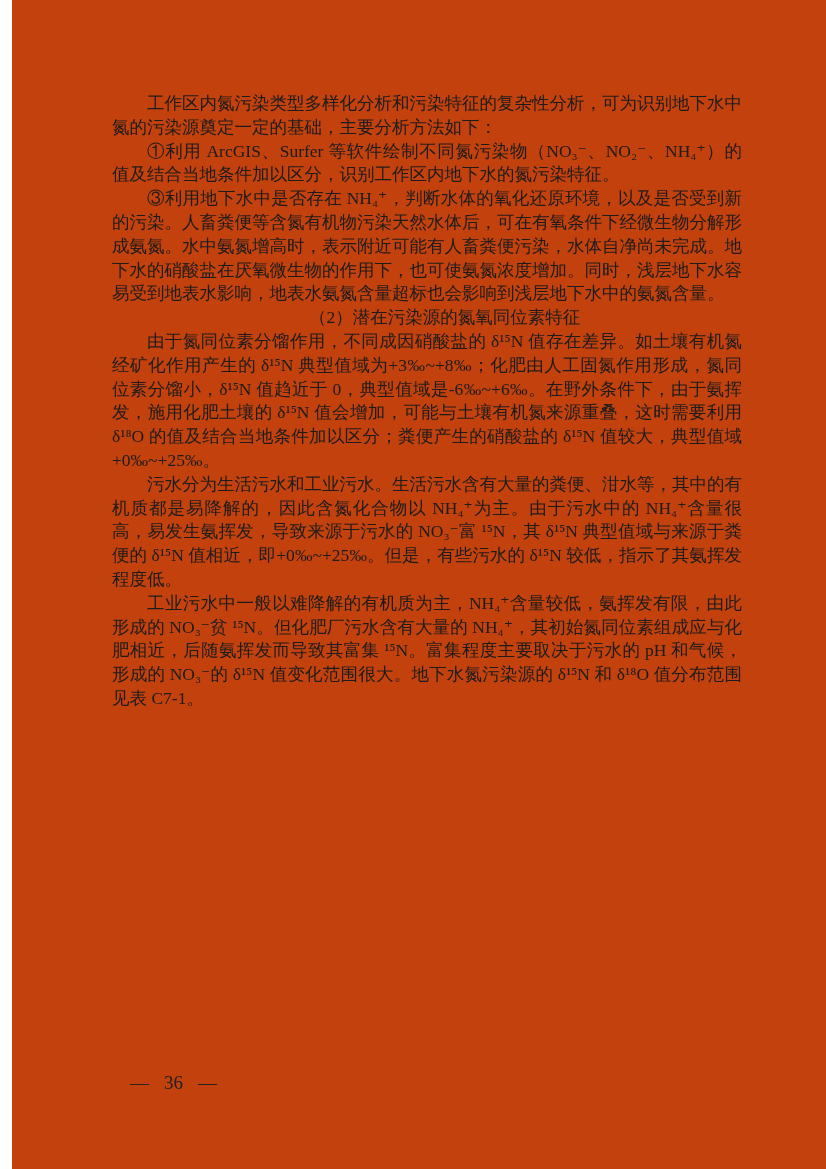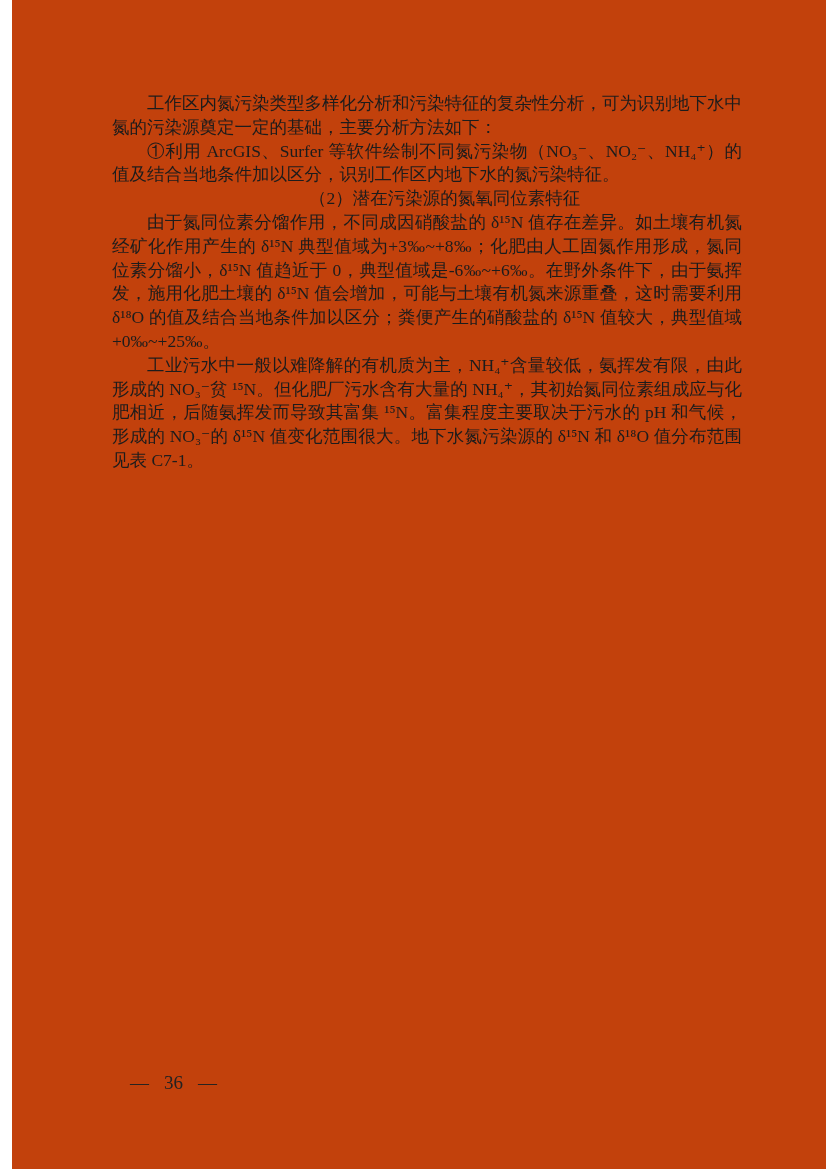--- a/index.html
+++ b/index.html
@@ -50,22 +50,24 @@
   }
 </style>
 </head>
 <body>
 
 <div class="page">
 
   <main class="text-block">
     <p class="para">工作区内氮污染类型多样化分析和污染特征的复杂性分析，可为识别地下水中氮的污染源奠定一定的基础，主要分析方法如下：</p>
     <p class="para">①利用 ArcGIS、Surfer 等软件绘制不同氮污染物（NO₃⁻、NO₂⁻、NH₄⁺）的值及结合当地条件加以区分，识别工作区内地下水的氮污染特征。</p>
+    <p class="para">③利用地下水中是否存在 NH₄⁺，判断水体的氧化还原环境，以及是否受到新的污染。人畜粪便等含氮有机物污染天然水体后，可在有氧条件下经微生物分解形成氨氮。水中氨氮增高时，表示附近可能有人畜粪便污染，水体自净尚未完成。地下水的硝酸盐在厌氧微生物的作用下，也可使氨氮浓度增加。同时，浅层地下水容易受到地表水影响，地表水氨氮含量超标也会影响到浅层地下水中的氨氮含量。</p>
     <p class="para heading">（2）潜在污染源的氮氧同位素特征</p>
     <p class="para">由于氮同位素分馏作用，不同成因硝酸盐的 δ¹⁵N 值存在差异。如土壤有机氮经矿化作用产生的 δ¹⁵N 典型值域为+3‰~+8‰；化肥由人工固氮作用形成，氮同位素分馏小，δ¹⁵N 值趋近于 0，典型值域是-6‰~+6‰。在野外条件下，由于氨挥发，施用化肥土壤的 δ¹⁵N 值会增加，可能与土壤有机氮来源重叠，这时需要利用 δ¹⁸O 的值及结合当地条件加以区分；粪便产生的硝酸盐的 δ¹⁵N 值较大，典型值域+0‰~+25‰。</p>
+    <p class="para">污水分为生活污水和工业污水。生活污水含有大量的粪便、泔水等，其中的有机质都是易降解的，因此含氮化合物以 NH₄⁺为主。由于污水中的 NH₄⁺含量很高，易发生氨挥发，导致来源于污水的 NO₃⁻富 ¹⁵N，其 δ¹⁵N 典型值域与来源于粪便的 δ¹⁵N 值相近，即+0‰~+25‰。但是，有些污水的 δ¹⁵N 较低，指示了其氨挥发程度低。</p>
     <p class="para">工业污水中一般以难降解的有机质为主，NH₄⁺含量较低，氨挥发有限，由此形成的 NO₃⁻贫 ¹⁵N。但化肥厂污水含有大量的 NH₄⁺，其初始氮同位素组成应与化肥相近，后随氨挥发而导致其富集 ¹⁵N。富集程度主要取决于污水的 pH 和气候，形成的 NO₃⁻的 δ¹⁵N 值变化范围很大。地下水氮污染源的 δ¹⁵N 和 δ¹⁸O 值分布范围见表 C7-1。</p>
   </main>
 
   <footer class="page-footer">
     <span class="dash">—</span>
     <span class="page-number">36</span>
     <span class="dash">—</span>
   </footer>
 
 </div>

